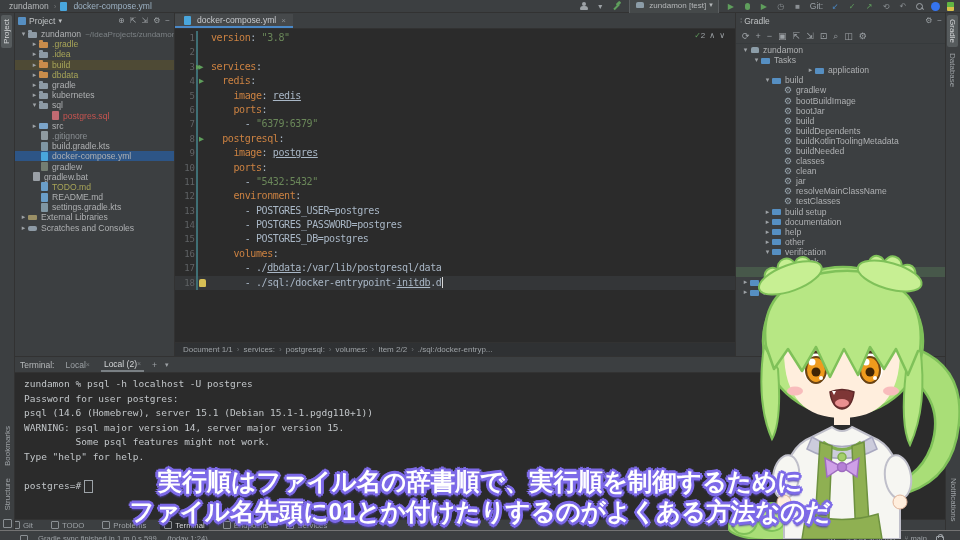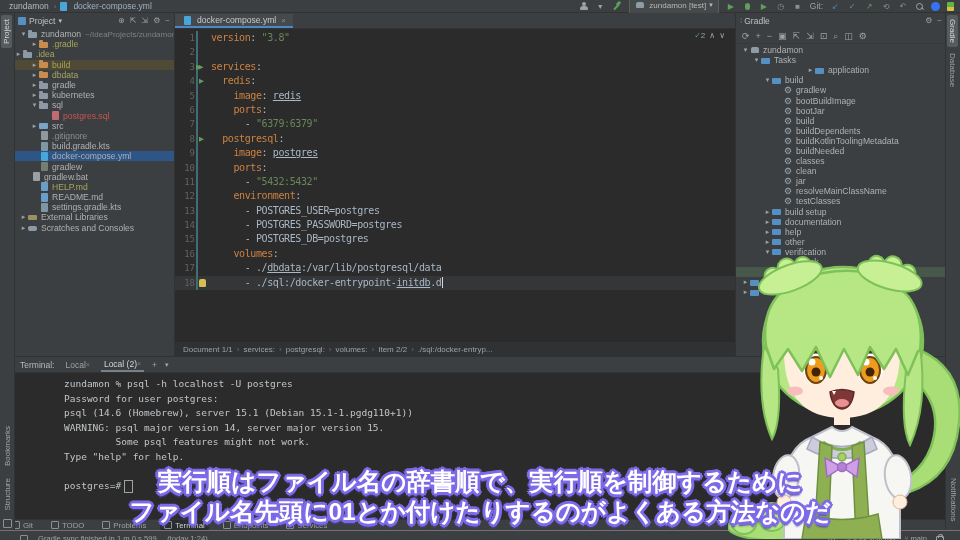--- a/index.html
+++ b/index.html
@@ -112,21 +112,21 @@
   .gtree .trow{height:10.1px;}
 
   
   #terminal{position:absolute;left:14px;top:356px;width:932px;height:163px;background:#2b2b2b;border-top:1px solid #323232;box-sizing:border-box;}
   #thead{height:15px;background:#3c3f41;display:flex;align-items:center;font-size:8.5px;color:#b5b8ba;padding:0 6px;gap:8px;border-bottom:1px solid #323232;}
   .ttab{display:flex;align-items:center;height:15px;padding:0 3px;color:#9da2a6;}
   .ttab.sel{color:#d3d5d7;border-bottom:2px solid #7a8084;box-sizing:border-box;}
   .ttab .x{font-size:7px;color:#7a7e81;}
   #thead .hicons{margin-left:auto;display:flex;gap:6px;color:#9da2a6;font-size:8.5px;}
   #tbody{position:absolute;top:16px;left:0;right:0;bottom:0;padding:4px 0 0 10px;font-size:9.5px;line-height:14.5px;color:#c2c6c9;}
-  #tbody .tline{white-space:pre;margin-left:40px;}
+  #tbody .tline{white-space:pre;}
   .tcur{display:inline-block;width:7px;height:11px;border:1px solid #9da3a8;vertical-align:middle;margin-left:3px;}
   #rprompt{position:absolute;top:4px;right:24px;color:#c2c6c9;}
 
   
   #toolbar{position:absolute;left:0;right:0;top:519px;height:11px;background:#3c3f41;border-top:1px solid #323232;
            display:flex;align-items:center;font-size:7.8px;color:#9da2a6;padding:0 8px;gap:10px;box-sizing:border-box;}
   .twchip{display:flex;align-items:center;gap:3px;padding:0 4px;height:10px;border-radius:2px;}
   .twchip.sel{background:#2a2d2f;color:#d3d5d7;}
   .twchip .sq{width:6px;height:6px;border:1px solid #8a8f93;border-radius:1px;}
   #statusbar{position:absolute;left:0;right:0;top:530px;height:16px;background:#3c3f41;border-top:1px solid #737373;
@@ -214,21 +214,21 @@
           <span class="chev">▾</span>
           <span class="ico folder"></span>
           <span class="lbl ">zundamon</span>
           <span class="extra">~/IdeaProjects/zundamon</span>
         </div>
         <div class="trow" style="padding-left: 16px;">
           <span class="chev">▸</span>
           <span class="ico folder-ex"></span>
           <span class="lbl ex">.gradle</span>
         </div>
-        <div class="trow" style="">
+        <div class="trow" style="padding-left: 16px;">
           <span class="chev">▸</span>
           <span class="ico folder"></span>
           <span class="lbl ex">.idea</span>
         </div>
         <div class="trow row-warm" style="padding-left: 16px;">
           <span class="chev">▸</span>
           <span class="ico folder-ex"></span>
           <span class="lbl ex">build</span>
         </div>
         <div class="trow" style="padding-left: 16px;">
@@ -282,21 +282,21 @@
           <span class="lbl ">gradlew</span>
         </div>
         <div class="trow" style="padding-left: 8px;">
           <span class="chev"></span>
           <span class="ico ftext"></span>
           <span class="lbl ">gradlew.bat</span>
         </div>
         <div class="trow" style="padding-left: 16px;">
           <span class="chev"></span>
           <span class="ico fmd"></span>
-          <span class="lbl ex">HELP.md</span>
+          <span class="lbl ex">TODO.md</span>
         </div>
         <div class="trow" style="padding-left: 16px;">
           <span class="chev"></span>
           <span class="ico fmd"></span>
           <span class="lbl ">README.md</span>
         </div>
         <div class="trow" style="padding-left: 16px;">
           <span class="chev"></span>
           <span class="ico fgradle"></span>
           <span class="lbl ">settings.gradle.kts</span>

